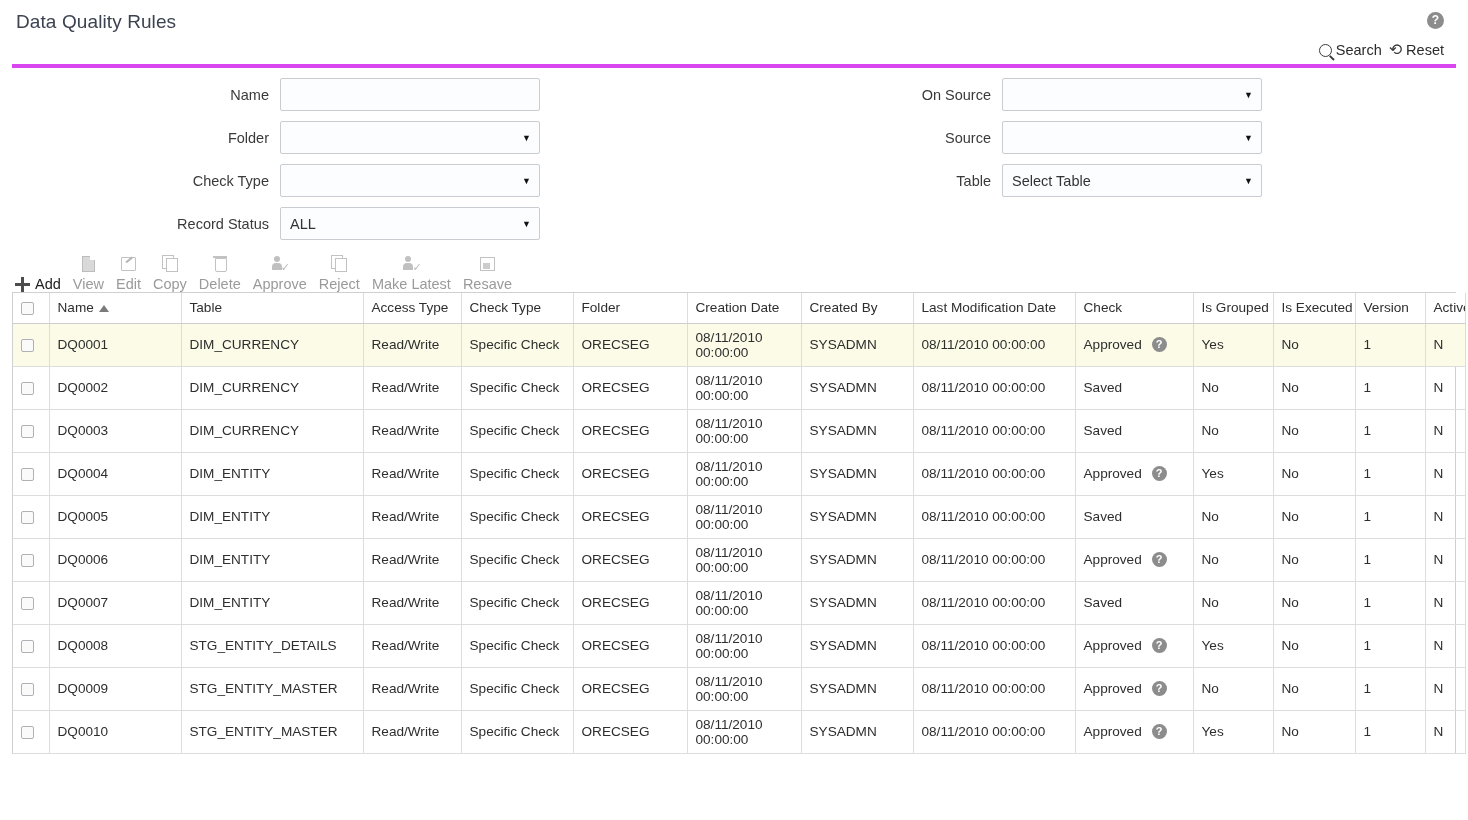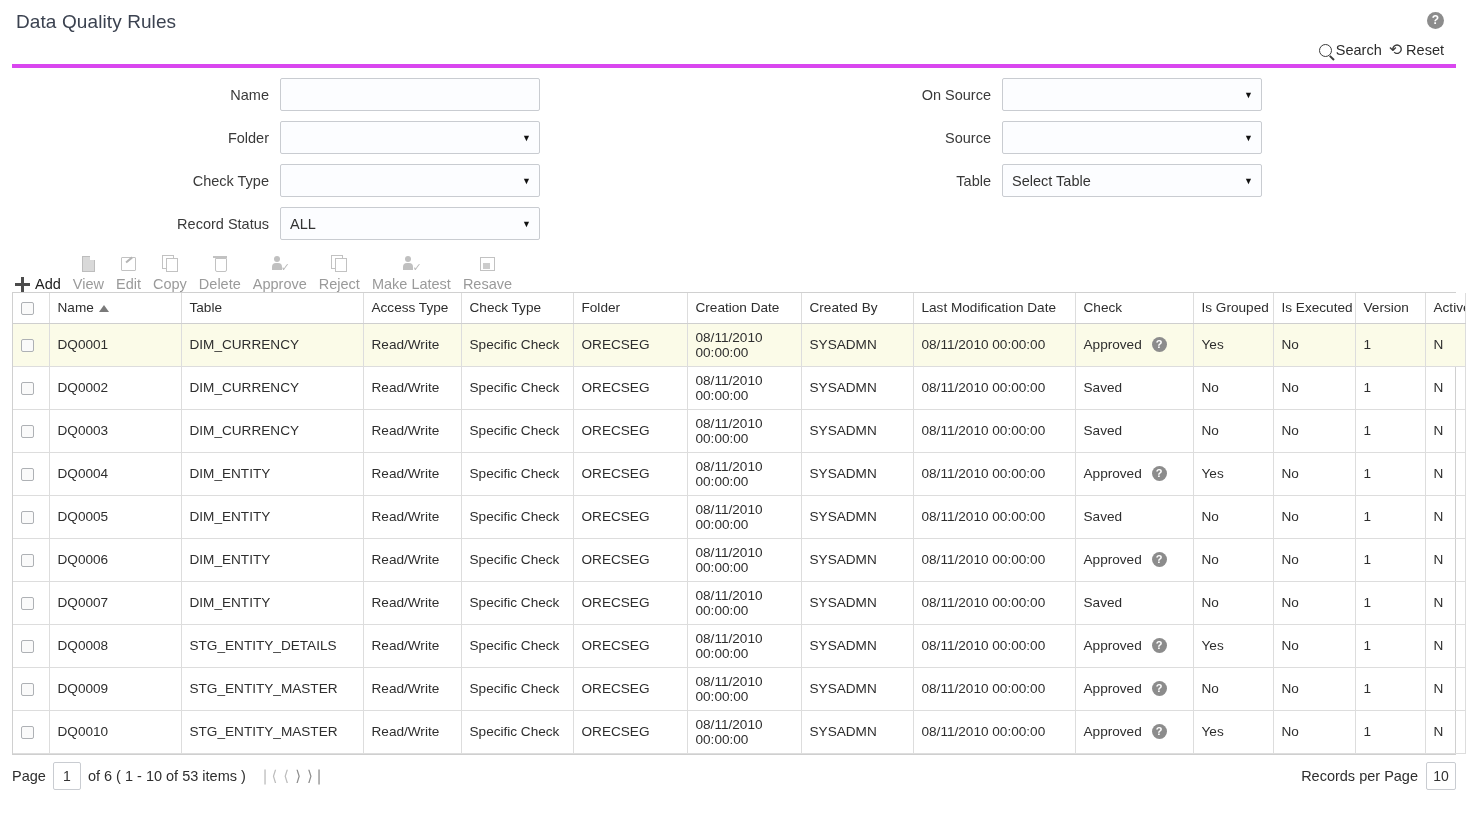--- a/index.html
+++ b/index.html
@@ -710,31 +710,14 @@
             </td>
             <td>Yes</td>
             <td>No</td>
             <td>1</td>
             <td>N</td>
           </tr>
         </tbody>
     </table>
   </div>
 
-  <div class="footer">
-    <div class="pager">
-      <span>Page</span>
-      <input class="pagebox" type="text" value="1" style="">
-      <span>of 6 ( 1 - 10 of 53 items )</span>
-      <span class="pg-nav">
-        <span class="pg-dim">❘⟨</span>
-        <span class="pg-dim">⟨</span>
-        <span class="pg-on">⟩</span>
-        <span class="pg-on">⟩❘</span>
-      </span>
-    </div>
-    <div class="rpp">
-      <span>Records per Page</span>
-      <input class="rppbox" type="text" value="10" style="">
-    </div>
-  </div>
 
 </div>
 
 </body></html>

